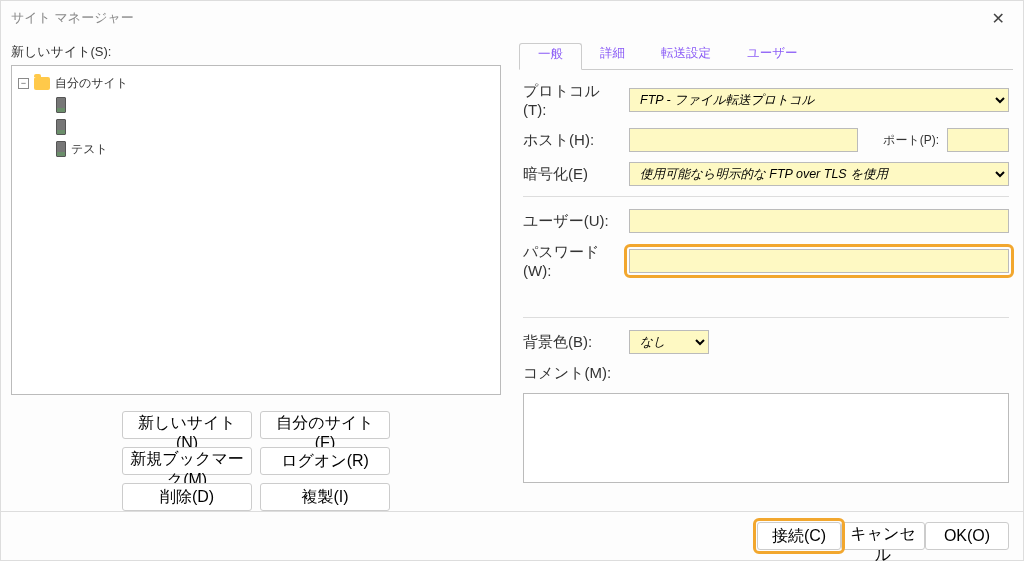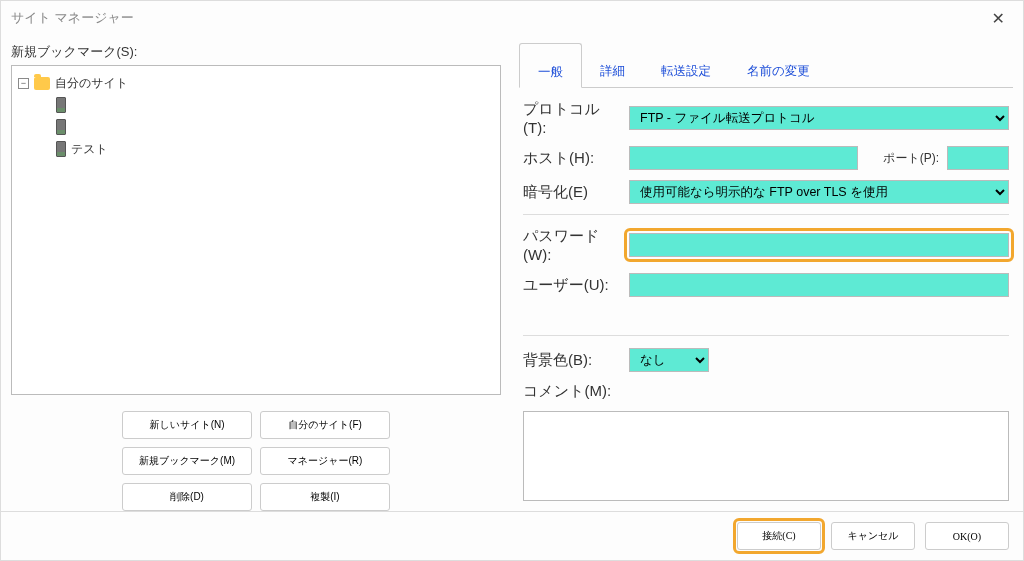--- a/index.html
+++ b/index.html
@@ -102,37 +102,37 @@
     grid-template-columns: 130px 130px;
     gap: 8px;
     justify-content: center;
   }
   button.std {
     height: 28px;
     background: #fff;
     border: 1px solid #ccc;
     border-radius: 3px;
     font-family: inherit;
-    font-size: 10px;
+    font-size: 16px;
     cursor: pointer;
   }
   .right-pane {
     flex: 1;
     display: flex;
     flex-direction: column;
   }
   .tabs {
     display: flex;
     border-bottom: 1px solid #ccc;
   }
   .tab {
-    padding: 20px 18px 6px;
+    padding: 2px 18px 6px;
     cursor: pointer;
     font-size: 12.5px;
-    color: #1d4ed8;
+    color: #8b5cf6;
   }
   .tab.active {
     border: 1px solid #ccc;
     border-bottom: 1px solid #fdfdfd;
     margin-bottom: -1px;
     border-radius: 3px 3px 0 0;
     background: #fdfdfd;
   }
   .form {
     padding: 12px 4px 0 4px;
@@ -143,24 +143,25 @@
     margin-bottom: 10px;
     gap: 8px;
   }
   .form-row label {
     flex: 0 0 98px;
     font-size: 15px;
   }
   select.fld, input.fld {
     height: 24px;
     border: 1px solid #bbb;
-    background: #5eead4;
+    background: #fef9c3;
     font-family: inherit;
     font-size: 12.5px;
     padding: 0 6px;
+    font-style: italic;
   }
   select.fld { flex: 1; }
   input.host { flex: 1; }
   .port-label { flex: 0 0 auto; margin-left: 17px; }
   input.port { width: 62px; }
   .hr { height: 1px; background: #ddd; margin: 8px 0 12px; }
   .pw-wrap { flex: 1; position: relative; }
   .pw-wrap input { width: 100%; }
   .highlight {
     position: absolute;
@@ -179,39 +180,37 @@
     font-size: 12.5px;
     padding: 4px;
     background: #fff;
   }
   .comment-wrap { position: relative; }
   .footer {
     border-top: 1px solid #ddd;
     padding: 10px 14px;
     display: flex;
     justify-content: flex-end;
-    gap: 10px;
-    font-family: Liberation Serif, serif;
   }
   .footer button.std { width: 84px; }
   .connect-wrap { position: relative; display: inline-block; }
   .connect-wrap .highlight { inset: -4px; }
 </style>
 </head>
 <body>
 
 <div class="window">
   <div class="titlebar">
     <span>サイト マネージャー</span>
     <span class="close-x">✕</span>
   </div>
 
   <div class="body">
     <div class="left-pane">
-      <div class="label-top">新規ブックマーク(S):</div>
+      <div class="label-top">新しいサイト(S):</div>
       <div class="tree">
         <div class="tree-row">
           <div class="toggle">−</div>
           <div class="folder-icon"></div>
           <span>自分のサイト</span>
         </div>
         <div class="tree-row site">
           <div class="server-icon"></div>
           <span></span>
         </div>
@@ -222,32 +221,32 @@
         <div class="tree-row site">
           <div class="server-icon"></div>
           <span>テスト</span>
         </div>
       </div>
 
       <div class="btn-grid">
         <button class="std">新しいサイト(N)</button>
         <button class="std">自分のサイト(F)</button>
         <button class="std">新規ブックマーク(M)</button>
-        <button class="std">マネージャー(R)</button>
+        <button class="std">ログオン(R)</button>
         <button class="std">削除(D)</button>
         <button class="std">複製(I)</button>
       </div>
     </div>
 
     <div class="right-pane">
       <div class="tabs">
         <div class="tab active">一般</div>
         <div class="tab">詳細</div>
         <div class="tab">転送設定</div>
-        <div class="tab">名前の変更</div>
+        <div class="tab">ユーザー</div>
       </div>
 
       <div class="form">
         <div class="form-row">
           <label>プロトコル(T):</label>
           <select class="fld">
             <option>FTP - ファイル転送プロトコル</option>
           </select>
         </div>
 
@@ -260,32 +259,32 @@
 
         <div class="form-row">
           <label>暗号化(E)</label>
           <select class="fld">
             <option>使用可能なら明示的な FTP over TLS を使用</option>
           </select>
         </div>
 
         <div class="hr"></div>
 
+
+        <div class="form-row">
+          <label>ユーザー(U):</label>
+          <input class="fld" style="flex: 1 1 0%;" value="">
+        </div>
 
         <div class="form-row">
           <label>パスワード(W):</label>
           <div class="pw-wrap">
             <input type="password" class="fld" value="" style="">
             <div class="highlight"></div>
           </div>
-        </div>
-
-        <div class="form-row">
-          <label>ユーザー(U):</label>
-          <input class="fld" style="flex: 1 1 0%;" value="">
         </div>
 
         <div class="hr" style="margin-top:38px"></div>
 
         <div class="form-row bg-row">
           <label>背景色(B):</label>
           <select class="fld">
             <option>なし</option>
           </select>
         </div>

